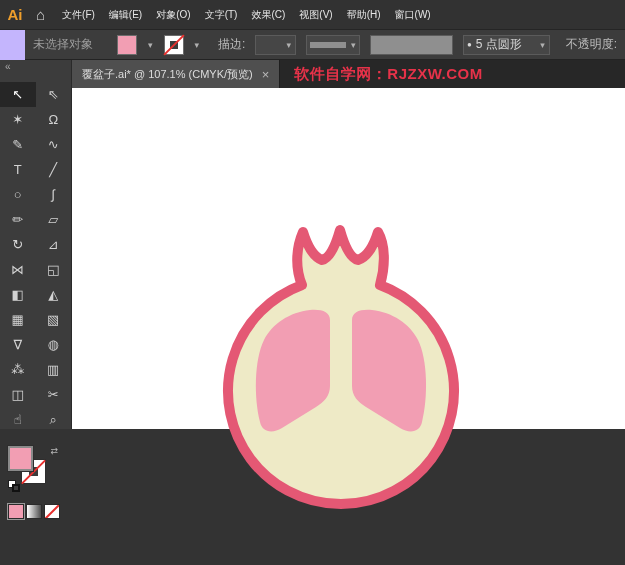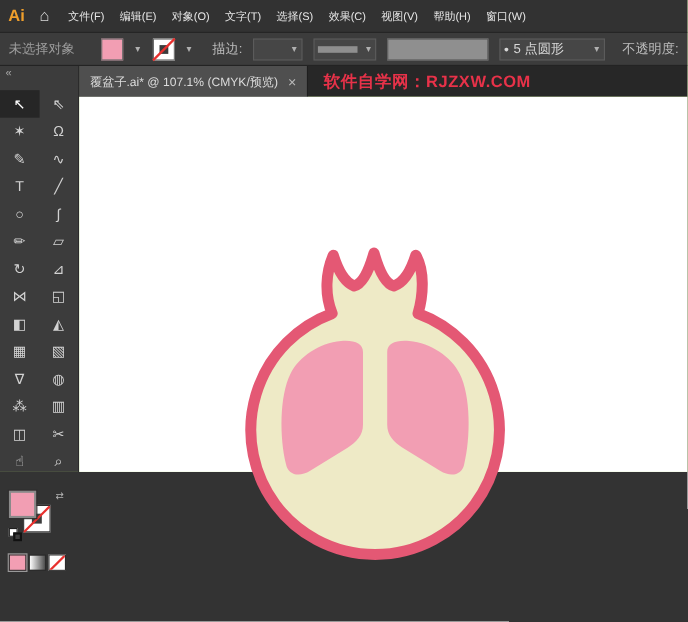--- a/index.html
+++ b/index.html
@@ -2,34 +2,34 @@
 <html><head>
 <meta charset="utf-8">
 <style>
   * { box-sizing: border-box; margin: 0; padding: 0; }
   html,body { width:625px; height:565px; overflow:hidden; }
   body {
     font-family: "Liberation Sans", "DejaVu Sans", sans-serif;
     background:#333; font-size:12px;
     -webkit-font-smoothing: antialiased;
   }
-  .app { width:625px; height:429px; display:flex; flex-direction:column; background:#bef264;justify-content:flex-end; }
+  .app { width:625px; height:429px; display:flex; flex-direction:column; background:#c4b5fd;justify-content:flex-end; }
 
   
   .menubar { height:30px; flex:0 0 30px; background:#323232; border-bottom:1px solid #252525;
              display:flex; align-items:center; }
   .logo { width:30px; text-align:center; color:#ef9f2c; font-weight:bold; font-size:15px; }
   .home { color:#d8d8d8; font-size:15px; padding:0 10px 0 6px; }
   .menus { display:flex; height:100%; align-items:center; }
   .menu-item { color:#e6e6e6; font-size:10px; padding:0 7px; height:100%; display:flex; align-items:center; cursor:default; }
 
   
   .controlbar { height:30px; flex:0 0 30px; background:#3c3c3c; border-bottom:1px solid #232323;
                 display:flex; align-items:center; gap:10px; padding:0 8px; color:#b8b8b8;
-                white-space:nowrap; overflow:hidden; }
+                white-space:nowrap; overflow:hidden;margin-left:25px; }
   .status { color:#9d9d9d; margin-right:14px; }
   .cb-swatch { position:relative; width:20px; height:20px; border:1px solid #6c6c6c; flex:0 0 auto; }
   .cb-stroke { background:#fff; }
   .cb-stroke .hole { position:absolute; left:5px; top:5px; width:8px; height:8px; background:#3c3c3c; }
   .slash::after { content:""; position:absolute; left:-5px; right:-5px; top:calc(50% - 1px); height:2px;
                   background:#e8302e; transform:rotate(-45deg); }
   .arrow { color:#b0b0b0; font-size:9px; padding:0 1px; }
   .label { color:#bdbdbd; margin-left:8px; }
   .combo { position:relative; height:20px; background:#464646; border:1px solid #5b5b5b;
            display:flex; align-items:center; justify-content:flex-end; padding:0 3px; gap:4px; }
@@ -91,21 +91,20 @@
 <div class="app">
 
   <div class="menubar">
     <div class="logo">Ai</div>
     <div class="home">⌂</div>
     <div class="menus" id="menu-list">
         <div class="menu-item">文件(F)</div>
         <div class="menu-item">编辑(E)</div>
         <div class="menu-item">对象(O)</div>
         <div class="menu-item">文字(T)</div>
-        <div class="menu-item">选择(S)</div>
         <div class="menu-item">效果(C)</div>
         <div class="menu-item">视图(V)</div>
         <div class="menu-item">帮助(H)</div>
         <div class="menu-item">窗口(W)</div>
       </div>
   </div>
 
   <div class="controlbar">
     <span class="status">未选择对象</span>
 

